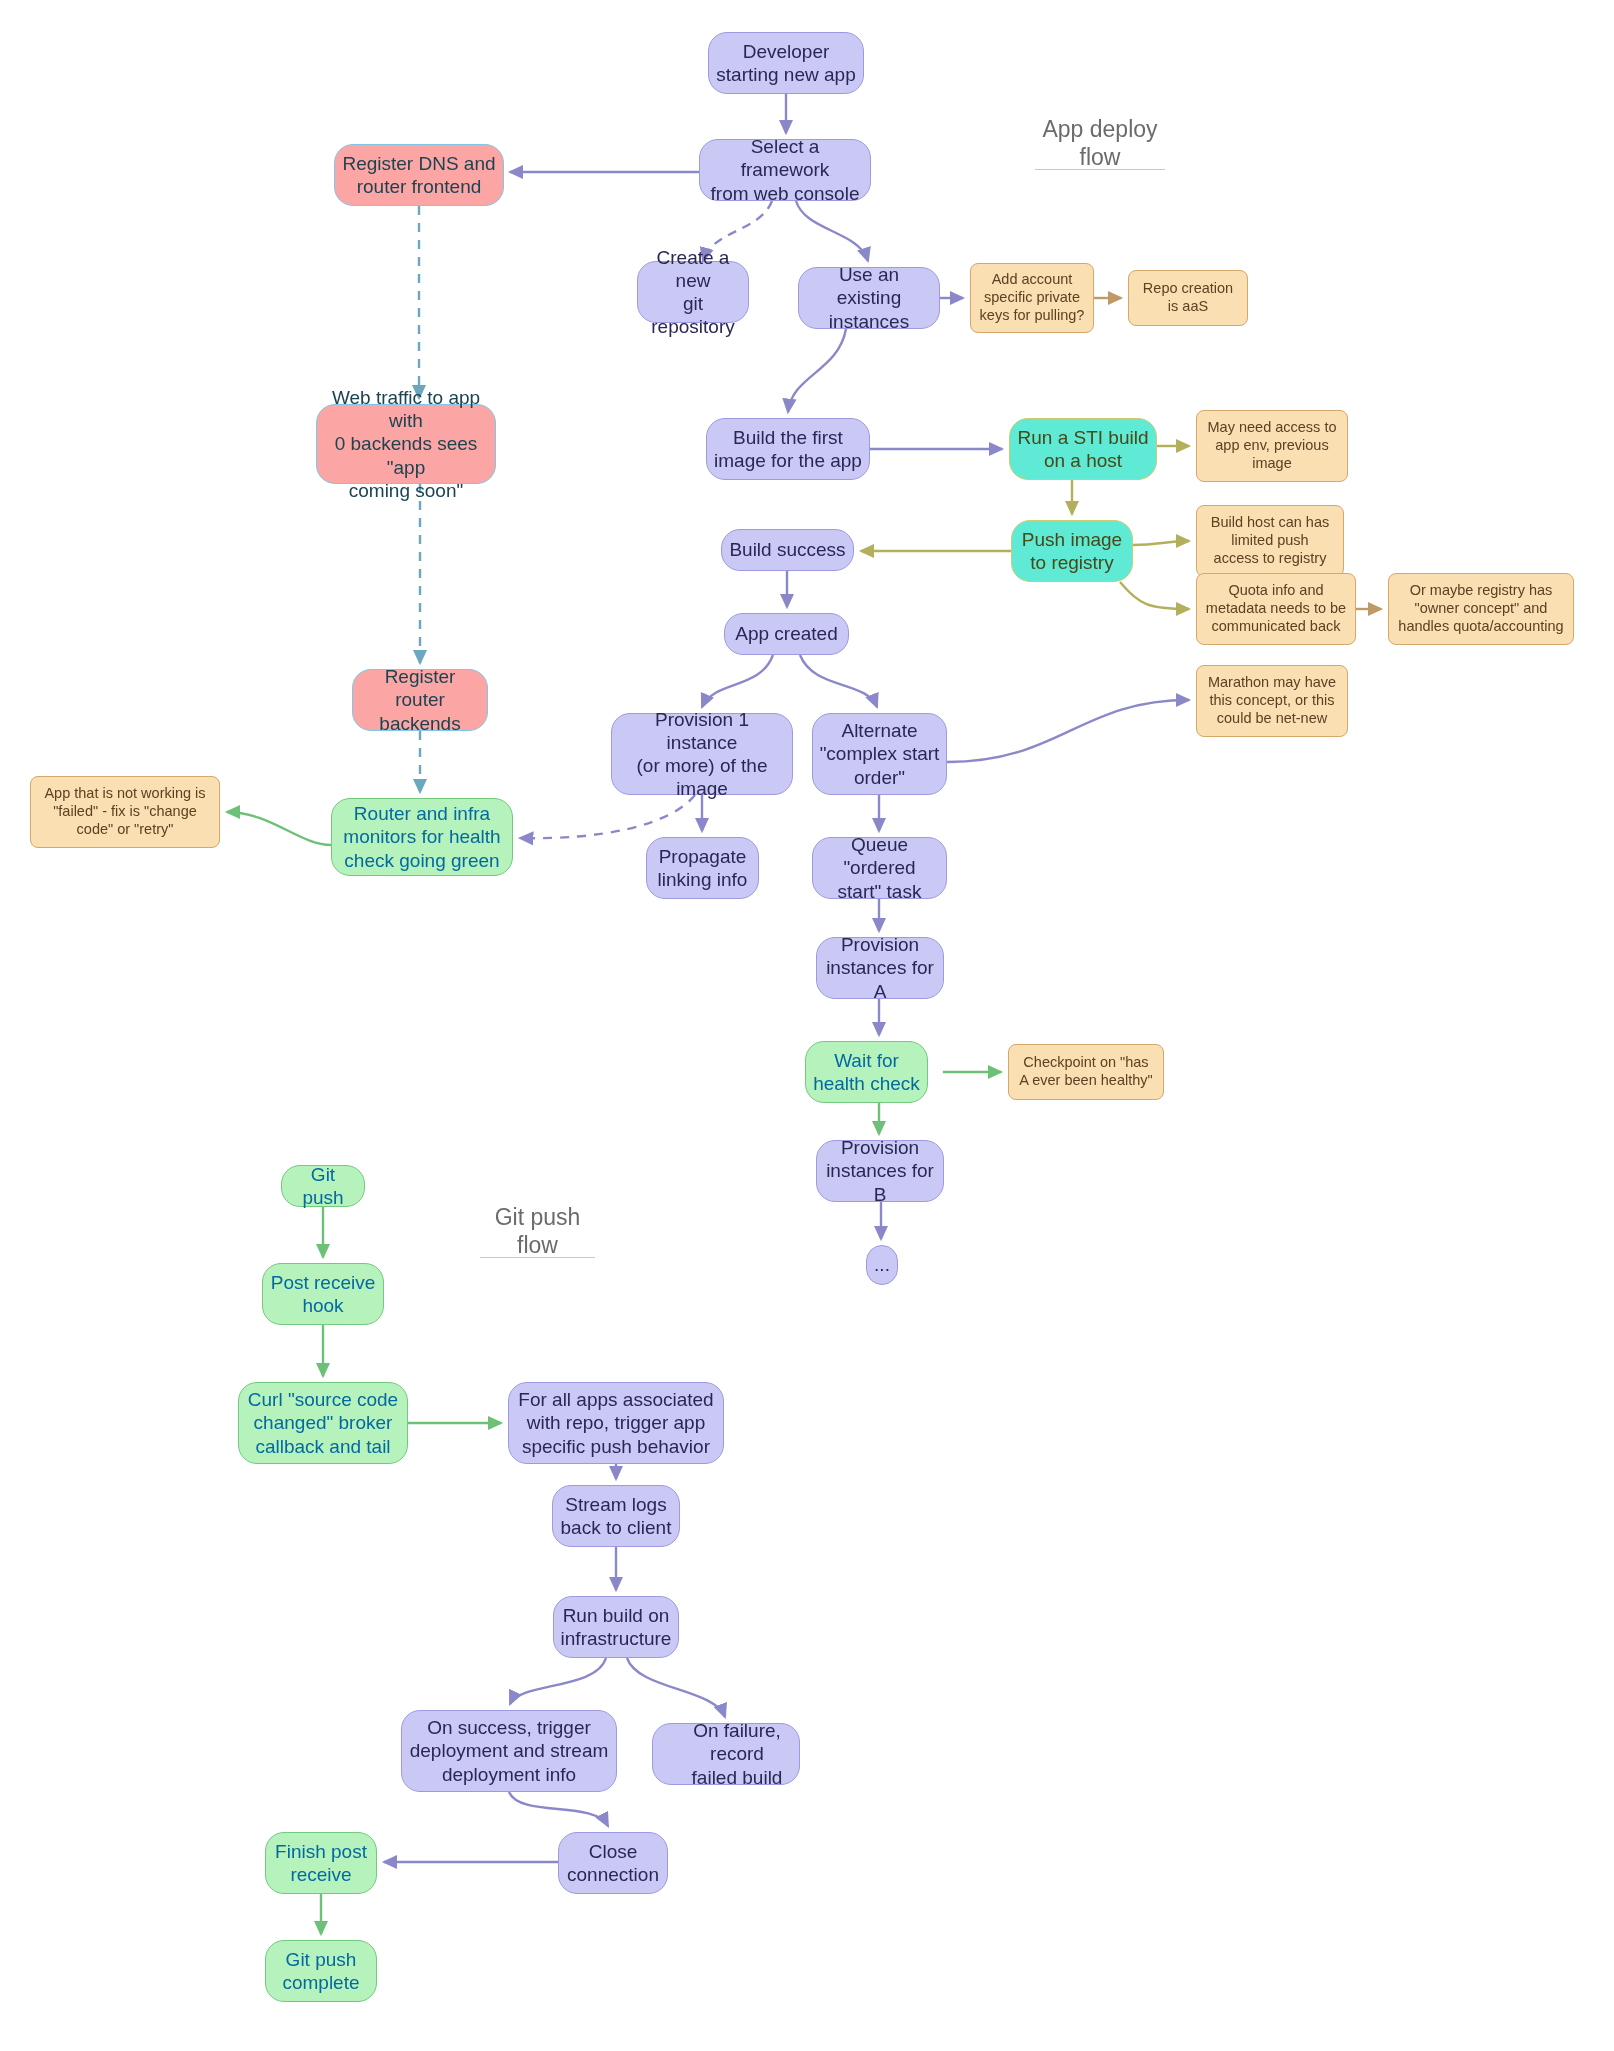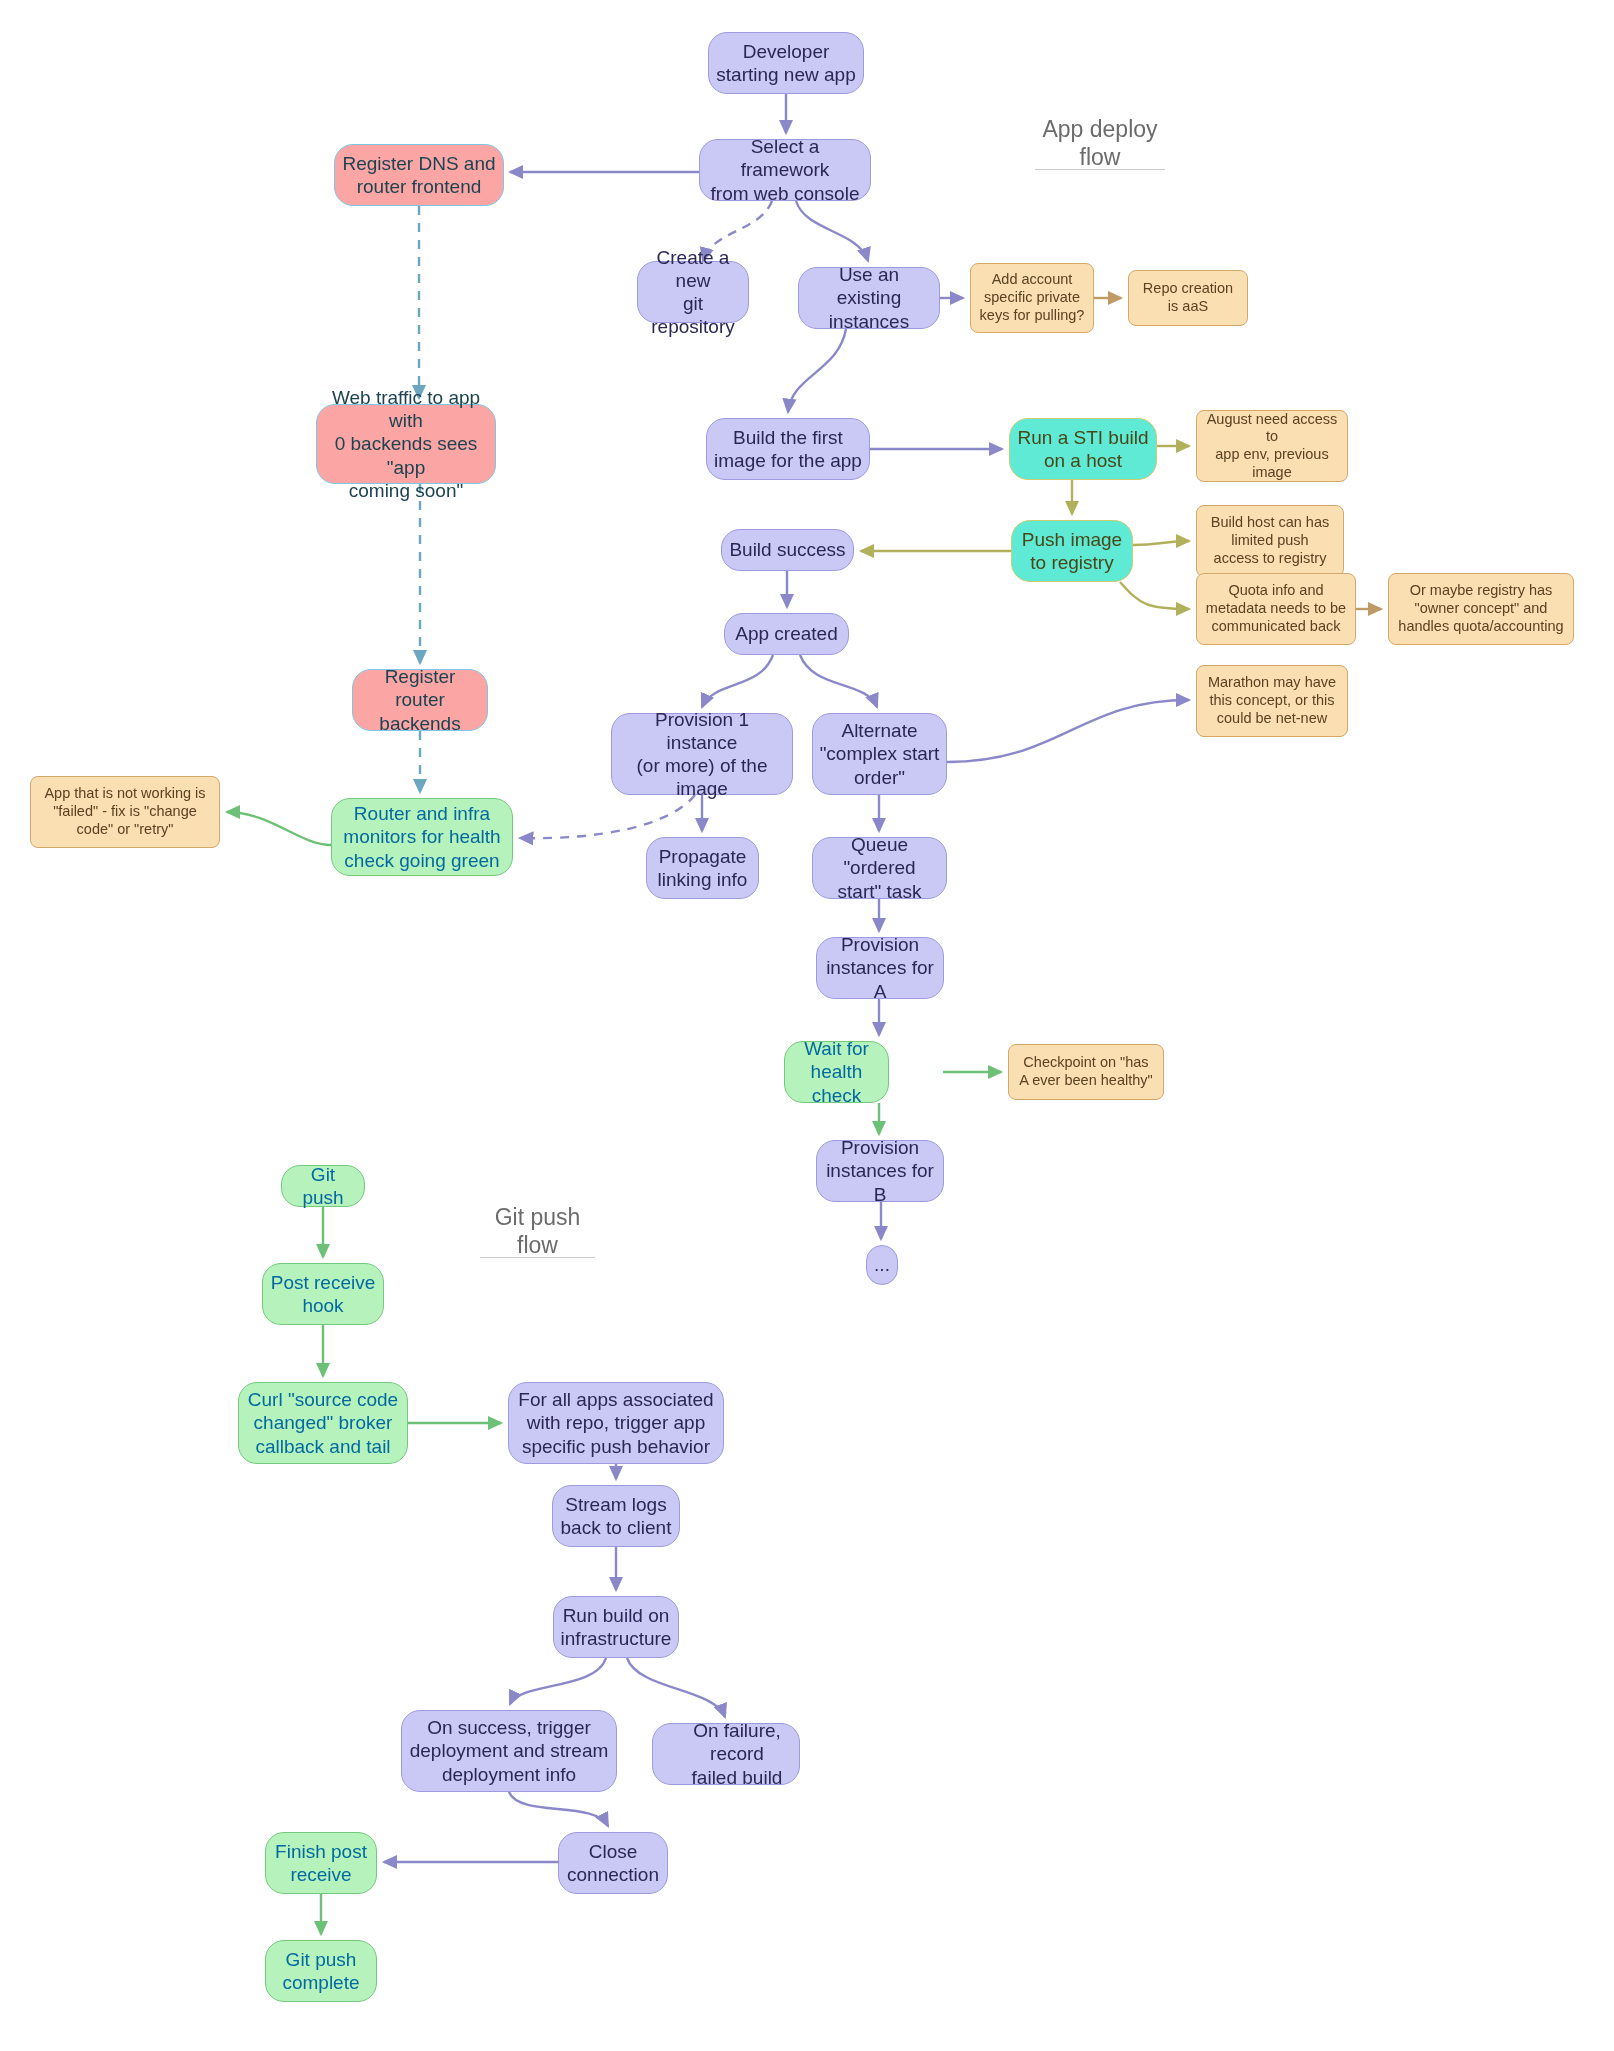--- a/index.html
+++ b/index.html
@@ -212,21 +212,21 @@
 keys for pulling?</div>
       <div class="node n-orange" style="left: 1128px; top: 270px; width: 120px; height: 56px;">Repo creation
 is aaS</div>
       <div class="node n-blue" style="left: 316px; top: 404px; width: 180px; height: 80px;">Web traffic to app with
 0 backends sees "app
 coming soon"</div>
       <div class="node n-purple" style="left: 706px; top: 418px; width: 164px; height: 62px;">Build the first
 image for the app</div>
       <div class="node n-yellow" style="left: 1009px; top: 418px; width: 148px; height: 62px;">Run a STI build
 on a host</div>
-      <div class="node n-orange" style="left: 1196px; top: 410px; width: 152px; height: 72px;">August need access to
+      <div class="node n-orange" style="left: 1196px; top: 410px; width: 152px; height: 72px;">May need access to
 app env, previous
 image</div>
       <div class="node n-yellow" style="left: 1011px; top: 520px; width: 122px; height: 62px;">Push image
 to registry</div>
       <div class="node n-purple" style="left: 721px; top: 529px; width: 133px; height: 42px;">Build success</div>
       <div class="node n-orange" style="left: 1196px; top: 505px; width: 148px; height: 72px;">Build host can has
 limited push
 access to registry</div>
       <div class="node n-orange" style="left: 1196px; top: 573px; width: 160px; height: 72px;">Quota info and
 metadata needs to be
@@ -251,21 +251,21 @@
 code" or "retry"</div>
       <div class="node n-green" style="left: 331px; top: 798px; width: 182px; height: 78px;">Router and infra
 monitors for health
 check going green</div>
       <div class="node n-purple" style="left: 646px; top: 837px; width: 113px; height: 62px;">Propagate
 linking info</div>
       <div class="node n-purple" style="left: 812px; top: 837px; width: 135px; height: 62px;">Queue "ordered
 start" task</div>
       <div class="node n-purple" style="left: 816px; top: 937px; width: 128px; height: 62px;">Provision
 instances for A</div>
-      <div class="node n-green" style="left: 784px; top: 1041px; width: 105px; height: 62px;">Wait for
+      <div class="node n-green" style="left: 805px; top: 1041px; width: 123px; height: 62px;">Wait for
 health check</div>
       <div class="node n-orange" style="left: 1008px; top: 1044px; width: 156px; height: 56px;">Checkpoint on "has
 A ever been healthy"</div>
       <div class="node n-purple" style="left: 816px; top: 1140px; width: 128px; height: 62px;">Provision
 instances for B</div>
       <div class="node n-purple" style="left: 866px; top: 1245px; width: 32px; height: 40px;">...</div>
       <div class="node n-green" style="left: 281px; top: 1165px; width: 84px; height: 42px;">Git push</div>
       <div class="node n-green" style="left: 262px; top: 1263px; width: 122px; height: 62px;">Post receive
 hook</div>
       <div class="node n-green" style="left: 238px; top: 1382px; width: 170px; height: 82px;">Curl "source code

